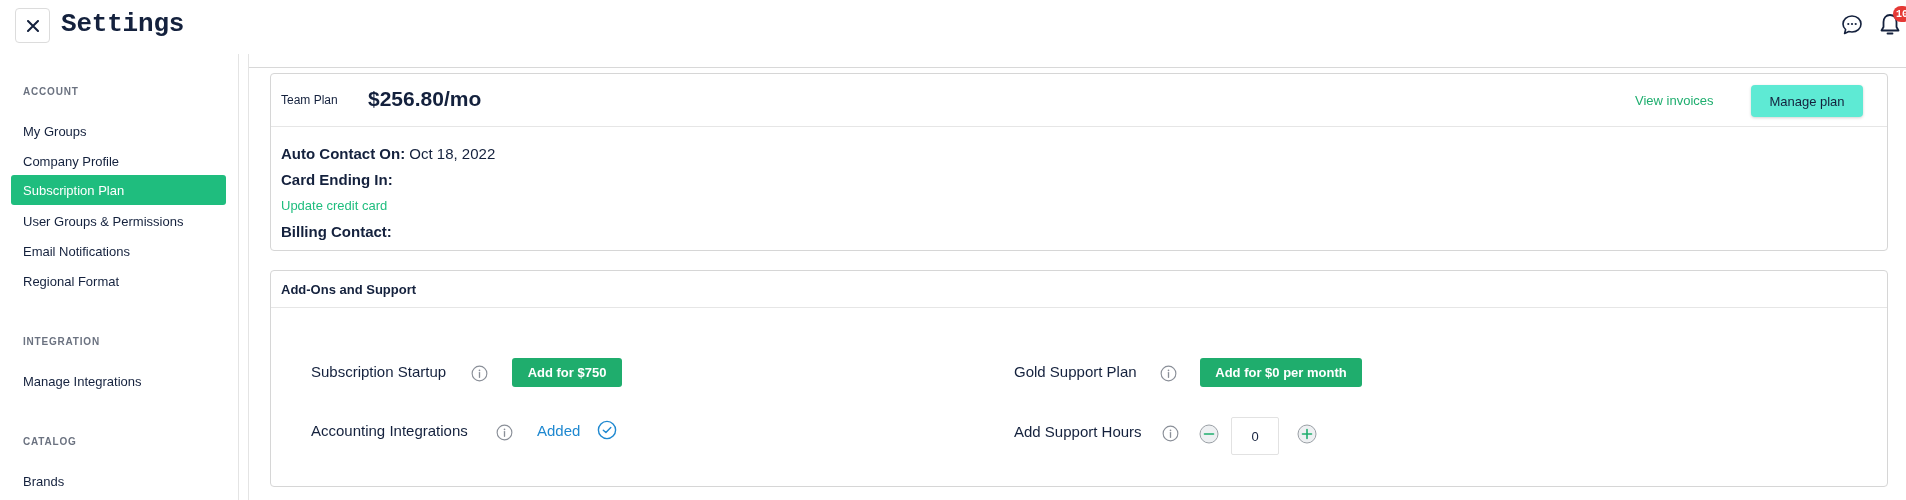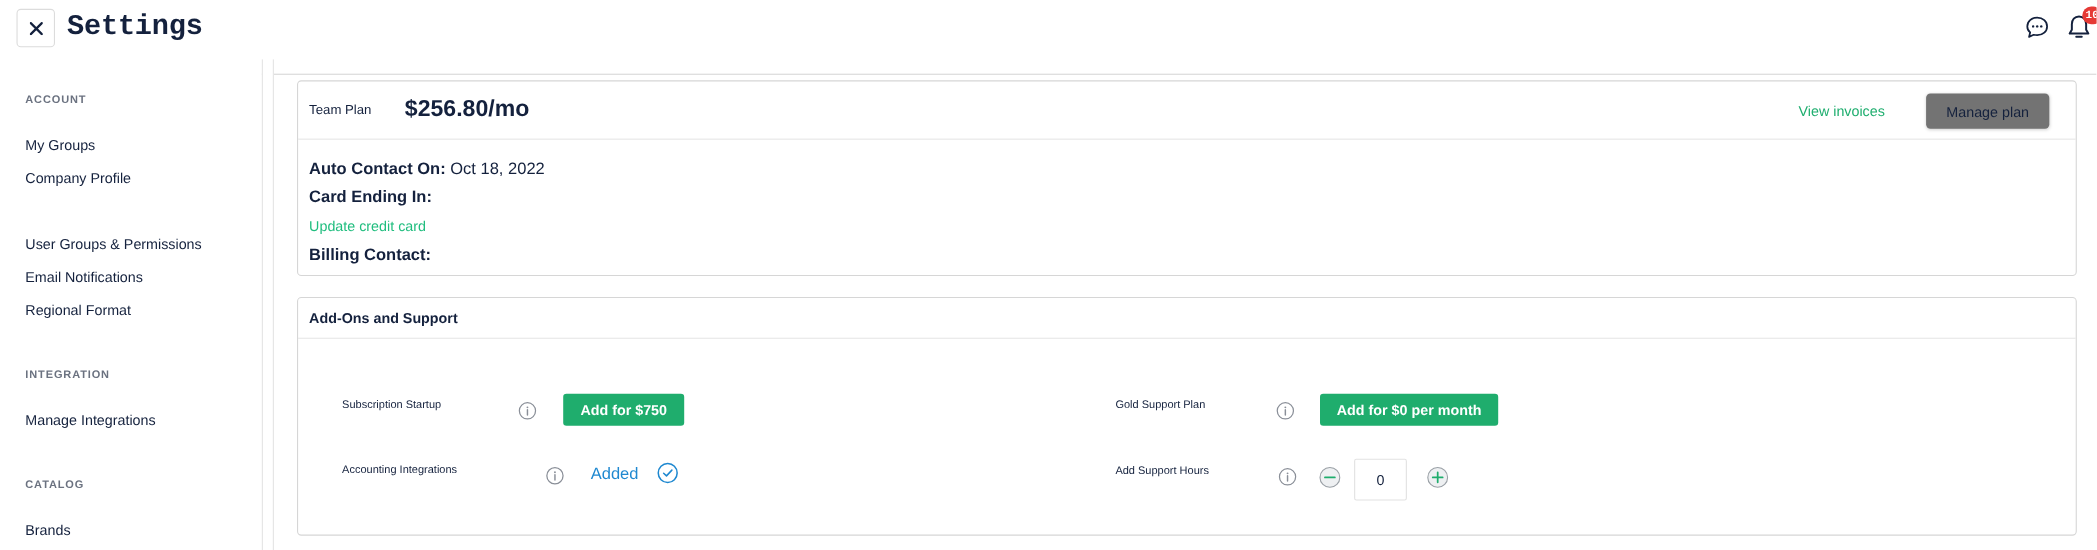--- a/index.html
+++ b/index.html
@@ -23,27 +23,27 @@
 
   
   .card { position: absolute; left: 270px; width: 1618px; border: 1px solid #d6d6d6; border-radius: 4px; background: #fff; }
   .card1 { top: 73px; height: 178px; }
   .card2 { top: 270px; height: 217px; }
   .card-head1 { position: absolute; left: 0; top: 0; width: 100%; height: 53px; border-bottom: 1px solid #e6e6e6; }
   .card-head2 { position: absolute; left: 0; top: 0; width: 100%; height: 37px; border-bottom: 1px solid #e6e6e6; }
   .plan-name { position: absolute; left: 10px; top: 19px; font-size: 12px; font-weight: normal; color: #14213d; }
   .plan-price { position: absolute; left: 97px; top: 13px; font-size: 21px; font-weight: bold; color: #14213d; }
   .view-invoices { position: absolute; left: 1364px; top: 19px; font-size: 13px; color: #1fae6f; cursor: pointer; }
-  .manage-plan { position: absolute; left: 1480px; top: 11px; width: 112px; height: 32px; border-radius: 4px; background: #737373; box-shadow: 0 1px 3px rgba(0,0,0,0.18); font-size: 13px; color: #14213d; display: flex; align-items: center; justify-content: center; cursor: pointer; }
+  .manage-plan { position: absolute; left: 1480px; top: 11px; width: 112px; height: 32px; border-radius: 4px; background: #5eead4; box-shadow: 0 1px 3px rgba(0,0,0,0.18); font-size: 13px; color: #14213d; display: flex; align-items: center; justify-content: center; cursor: pointer; }
   .detail-row { position: absolute; left: 10px; font-size: 15px; color: #14213d; }
   .detail-row b { font-weight: bold; }
   .update-cc { position: absolute; left: 10px; top: 124px; font-size: 13px; color: #1fbd7e; cursor: pointer; }
 
   .card-title2 { position: absolute; left: 10px; top: 11px; font-size: 13px; font-weight: bold; color: #14213d; }
-  .addon-label { position: absolute; font-size: 10px; color: #14213d; }
+  .addon-label { position: absolute; font-size: 15px; color: #14213d; }
   .info-icon { position: absolute; width: 17px; height: 17px; cursor: pointer; }
   .green-btn { position: absolute; height: 29px; border-radius: 3px; background: #1fad6d; color: #fff; font-size: 13px; font-weight: bold; display: flex; align-items: center; justify-content: center; cursor: pointer; }
   .added-text { position: absolute; font-size: 15px; color: #1e88d0; }
   .check-icon { position: absolute; width: 20px; height: 20px; }
   .stepper-btn { position: absolute; width: 20px; height: 20px; cursor: pointer; }
   .qty-input { position: absolute; width: 48px; height: 38px; border: 1px solid #e2e2e2; border-radius: 2px; text-align: center; font-size: 13px; color: #14213d; font-family: "Liberation Sans", sans-serif; background: #fff; }
 </style>
 </head>
 <body>
 
@@ -66,20 +66,21 @@
       <path d="M9.5 21.5 L14.5 21.5" stroke="#14213d" stroke-width="1.8" stroke-linecap="round"></path>
     </svg>
     <div class="badge">10</div>
   </div>
 </div>
 
 <div class="sidebar">
   <div class="section-label" style="top:32px;">ACCOUNT</div>
   <div class="nav-item" style="top:62px;">My Groups</div>
   <div class="nav-item" style="top:92px;">Company Profile</div>
+  <div class="nav-item active" style="top:121px;">Subscription Plan</div>
   <div class="nav-item" style="top:152px;">User Groups &amp; Permissions</div>
   <div class="nav-item" style="top:182px;">Email Notifications</div>
   <div class="nav-item" style="top:212px;">Regional Format</div>
 
   <div class="section-label" style="top:282px;">INTEGRATION</div>
   <div class="nav-item" style="top:312px;">Manage Integrations</div>
 
   <div class="section-label" style="top:382px;">CATALOG</div>
   <div class="nav-item" style="top:412px;">Brands</div>
 </div>

